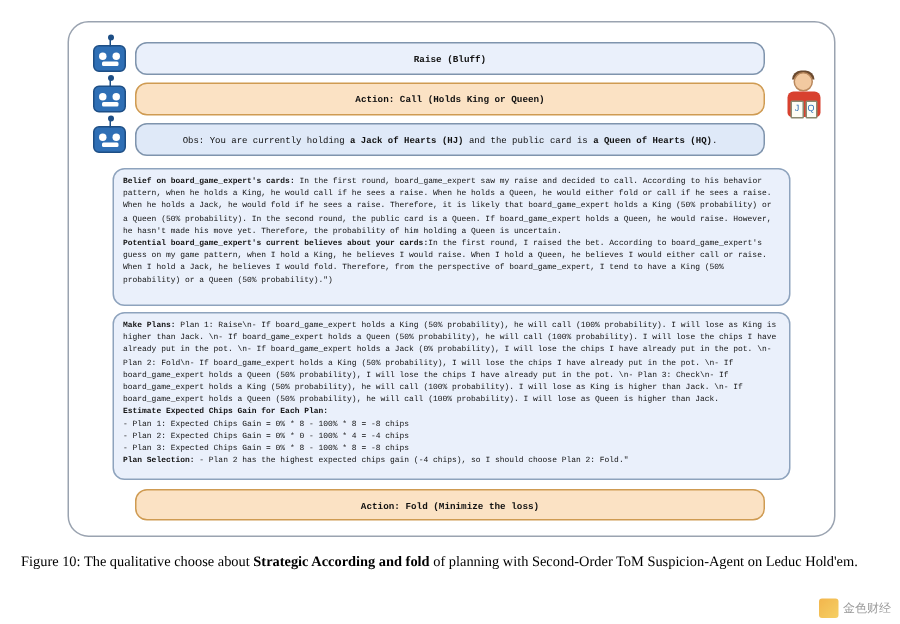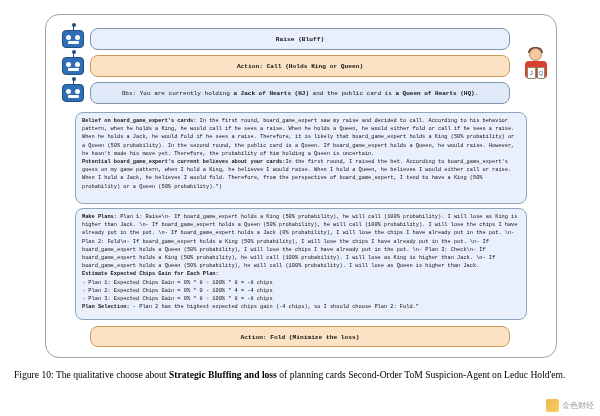--- a/index.html
+++ b/index.html
@@ -278,21 +278,21 @@
   <div id="bubble-plans" class="bubble longtext"><b>Make Plans:</b> Plan 1: Raise\n- If board_game_expert holds a King (50% probability), he will call (100% probability). I will lose as King is higher than Jack. \n- If board_game_expert holds a Queen (50% probability), he will call (100% probability). I will lose the chips I have already put in the pot. \n- If board_game_expert holds a Jack (0% probability), I will lose the chips I have already put in the pot. \n- Plan 2: Fold\n- If board_game_expert holds a King (50% probability), I will lose the chips I have already put in the pot. \n- If board_game_expert holds a Queen (50% probability), I will lose the chips I have already put in the pot. \n- Plan 3: Check\n- If board_game_expert holds a King (50% probability), he will call (100% probability). I will lose as King is higher than Jack. \n- If board_game_expert holds a Queen (50% probability), he will call (100% probability). I will lose as Queen is higher than Jack.
 <b>Estimate Expected Chips Gain for Each Plan:</b>
 - Plan 1: Expected Chips Gain = 0% * 8 - 100% * 8 = -8 chips
 - Plan 2: Expected Chips Gain = 0% * 0 - 100% * 4 = -4 chips
 - Plan 3: Expected Chips Gain = 0% * 8 - 100% * 8 = -8 chips
 <b>Plan Selection:</b> - Plan 2 has the highest expected chips gain (-4 chips), so I should choose Plan 2: Fold."</div>
 
   <div id="bubble-fold" class="bubble action">Action: Fold (Minimize the loss)</div>
 
   <div class="caption">
-    <span>Figure 10: The qualitative choose about </span><b>Strategic Bluffing and loss</b><span> of planning cards Second-Order ToM Suspicion-Agent  on Leduc Hold'em.</span>
+    <span>Figure 10: The qualitative choose about </span><b>Strategic According and fold</b><span> of planning with Second-Order ToM Suspicion-Agent  on Leduc Hold'em.</span>
   </div>
 
   <div class="watermark">
     <div class="wm-mark"></div>
     <div class="wm-text">金色财经</div>
   </div>
 
 </div>
 
 </body></html>

